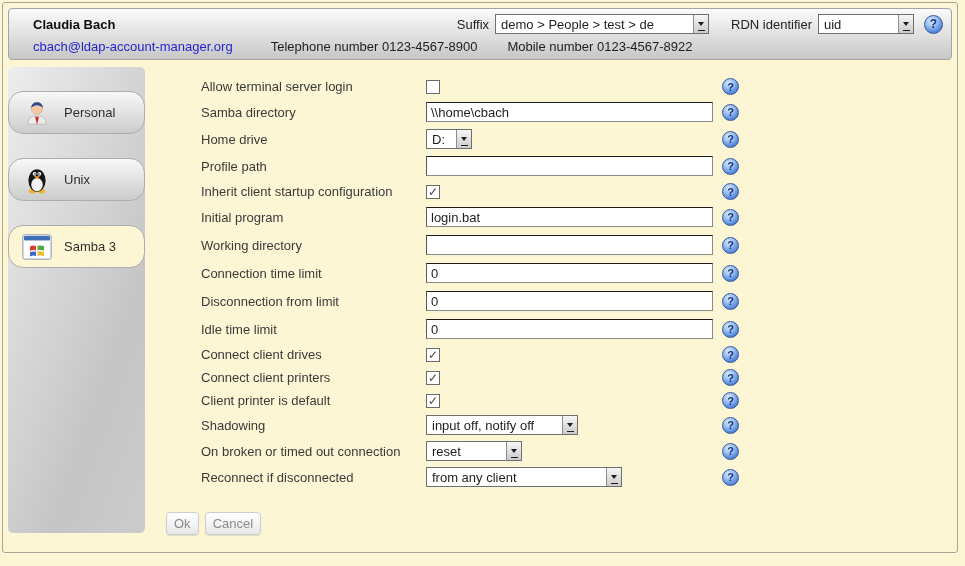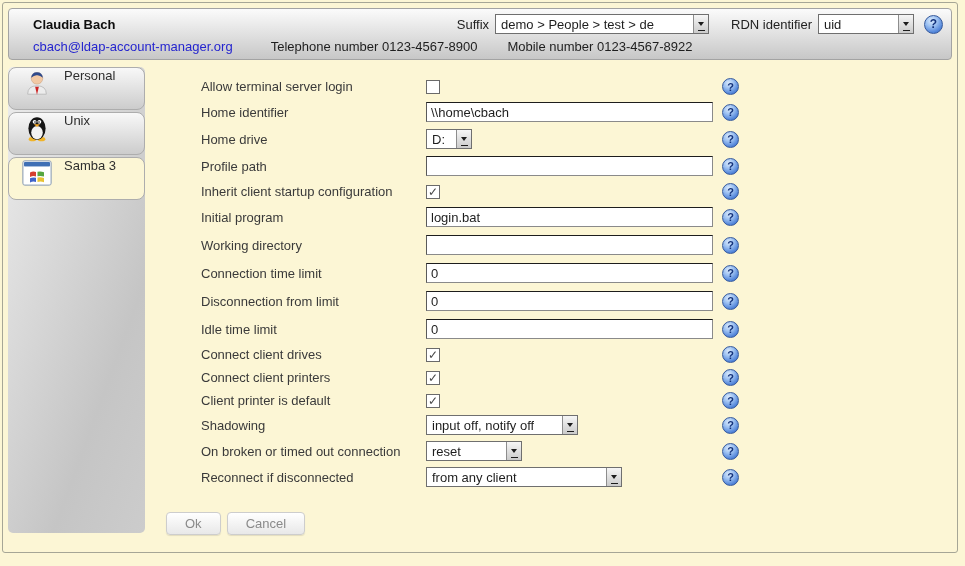--- a/index.html
+++ b/index.html
@@ -68,24 +68,24 @@
   
   .content { display:flex; margin-top:7px; }
   .sidebar {
     width:137px; height:466px;
     border-radius:5px;
     background:linear-gradient(110deg,#ededed 0%, #c5c5c5 70%, #cccccc 100%);
     flex:0 0 auto;
   }
   .tab {
     width:137px; height:43px;
-    border:1px solid #adadad; border-radius:8px;
+    border:1px solid #adadad; border-radius:15px;
     background:linear-gradient(#f8f8f8,#cccccc);
-    display:flex; 
-    margin-bottom:2px; cursor:pointer;
+    display:flex; align-items:center;
+    margin-bottom:2px; cursor:pointer;margin-top:24px;
   }
   .tab.active { background:#fcf6d5; }
   .ticon { margin-left:13px; width:30px; height:30px; display:flex; align-items:center; justify-content:center; }
   .tlabel { margin-left:12px; color:#2e2e2e; }
   
   .main { flex:1; margin-left:18px; padding-top:8px; }
   .form-row { display:flex; align-items:center; }
   .row-checkbox { height:23px; }
   .row-text { height:28px; }
   .row-select { height:26px; }
@@ -103,21 +103,21 @@
     background:#fff; color:#1e1e1e;
     font:13px "Liberation Sans", sans-serif;
     padding:1px 4px;
   }
   .btn-row { margin-top:22px; display:flex; gap:6px; margin-left:3px; }
   .btn {
     font:13px "Liberation Sans", sans-serif;
     color:#8a8a8a;
     background:linear-gradient(#ffffff,#e8e8e8);
     border:1px solid #cdcdcd; border-radius:4px;
-    padding:3px 18px; cursor:pointer;
+    padding:3px 7px; cursor:pointer;
     box-shadow:0 1px 1px rgba(0,0,0,0.10);
     text-align:right;
   }
 </style>
 </head>
 <body>
 
 <div class="frame">
 
   <div class="header-bar">
@@ -203,21 +203,21 @@
     <div class="main">
       <div id="form-rows">
           <div class="form-row row-checkbox">
             <div class="row-label">Allow terminal server login</div>
             <div class="row-control">
               <span class="checkbox"></span>
             </div>
             <span class="help-icon">?</span>
           </div>
           <div class="form-row row-text">
-            <div class="row-label">Home identifier</div>
+            <div class="row-label">Samba directory</div>
             <div class="row-control">
               <input type="text" class="text-input" value="\\home\cbach" style="">
             </div>
             <span class="help-icon">?</span>
           </div>
           <div class="form-row row-select">
             <div class="row-label">Home drive</div>
             <div class="row-control">
               <span class="selectbox" style="width: 46px;">
                 <span class="sel-text">D:</span>

